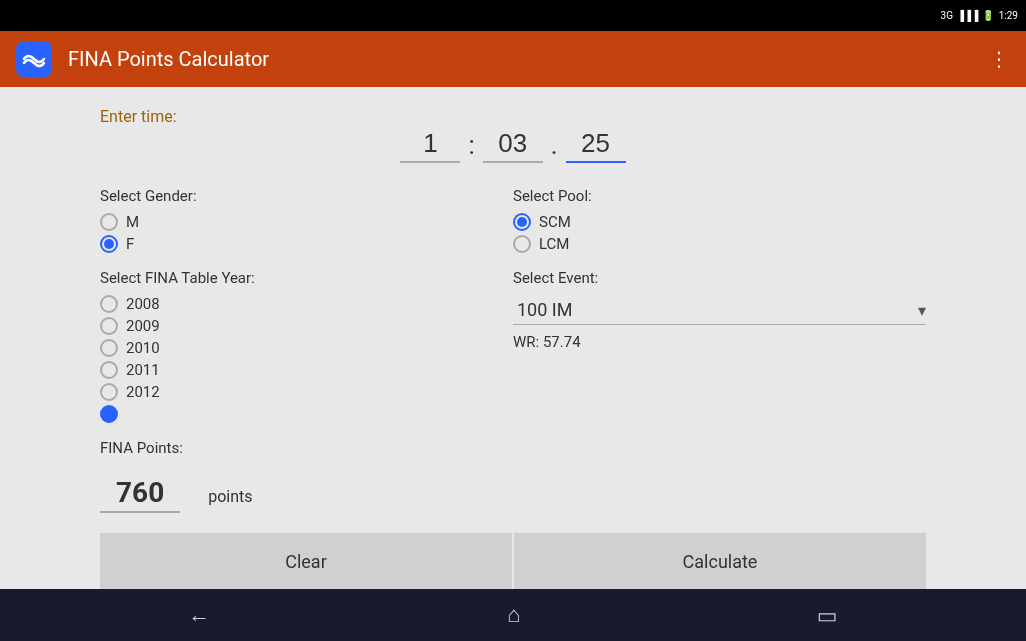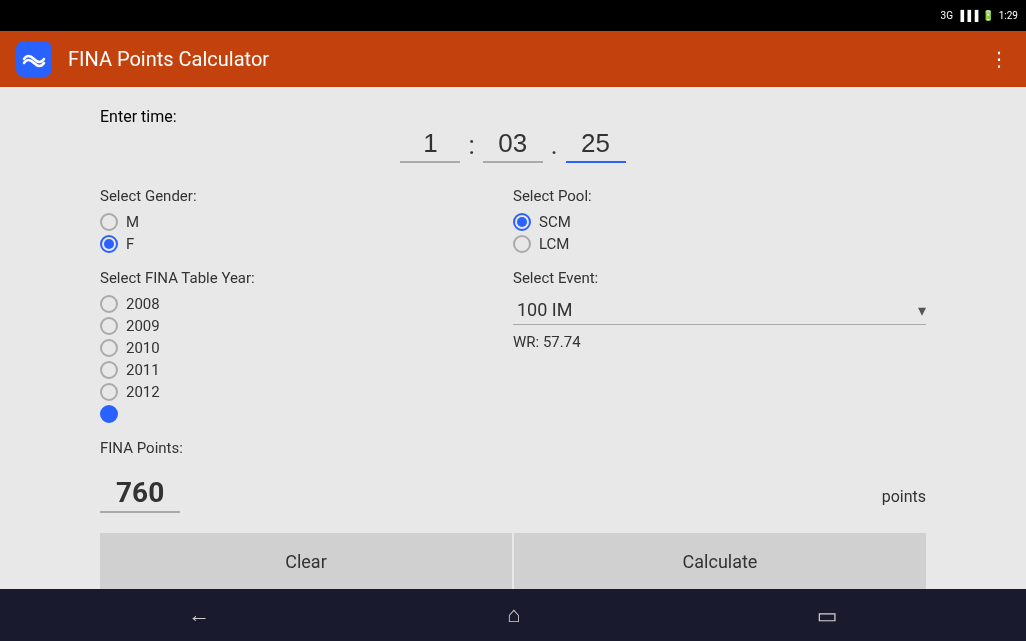--- a/index.html
+++ b/index.html
@@ -68,21 +68,21 @@
     .main-content {
       flex: 1;
       background: #e8e8e8;
       padding: 20px 100px 0 100px;
       display: flex;
       flex-direction: column;
     }
 
     .enter-time-label {
       font-size: 16px;
-      color: #000000;
+      color: #a16207;
     }
 
     
     .time-row {
       display: flex;
       align-items: center;
       justify-content: center;
       margin-bottom: 24px;
       gap: 4px;
     }
@@ -240,21 +240,21 @@
       font-size: 22px;
       cursor: pointer;
     }
 
     .fina-section {
       margin-top: 4px;
     }
     .fina-points-container {
       display: flex;
       align-items: baseline;
-      justify-content: space-between;
+      justify-content: flex-start;
       margin: 8px 0 12px 0;
       gap: 20px;
     }
   </style>
 </head>
 <body>
 
 <div class="status-bar">
   <div class="status-icons">
     <span>3G</span>

